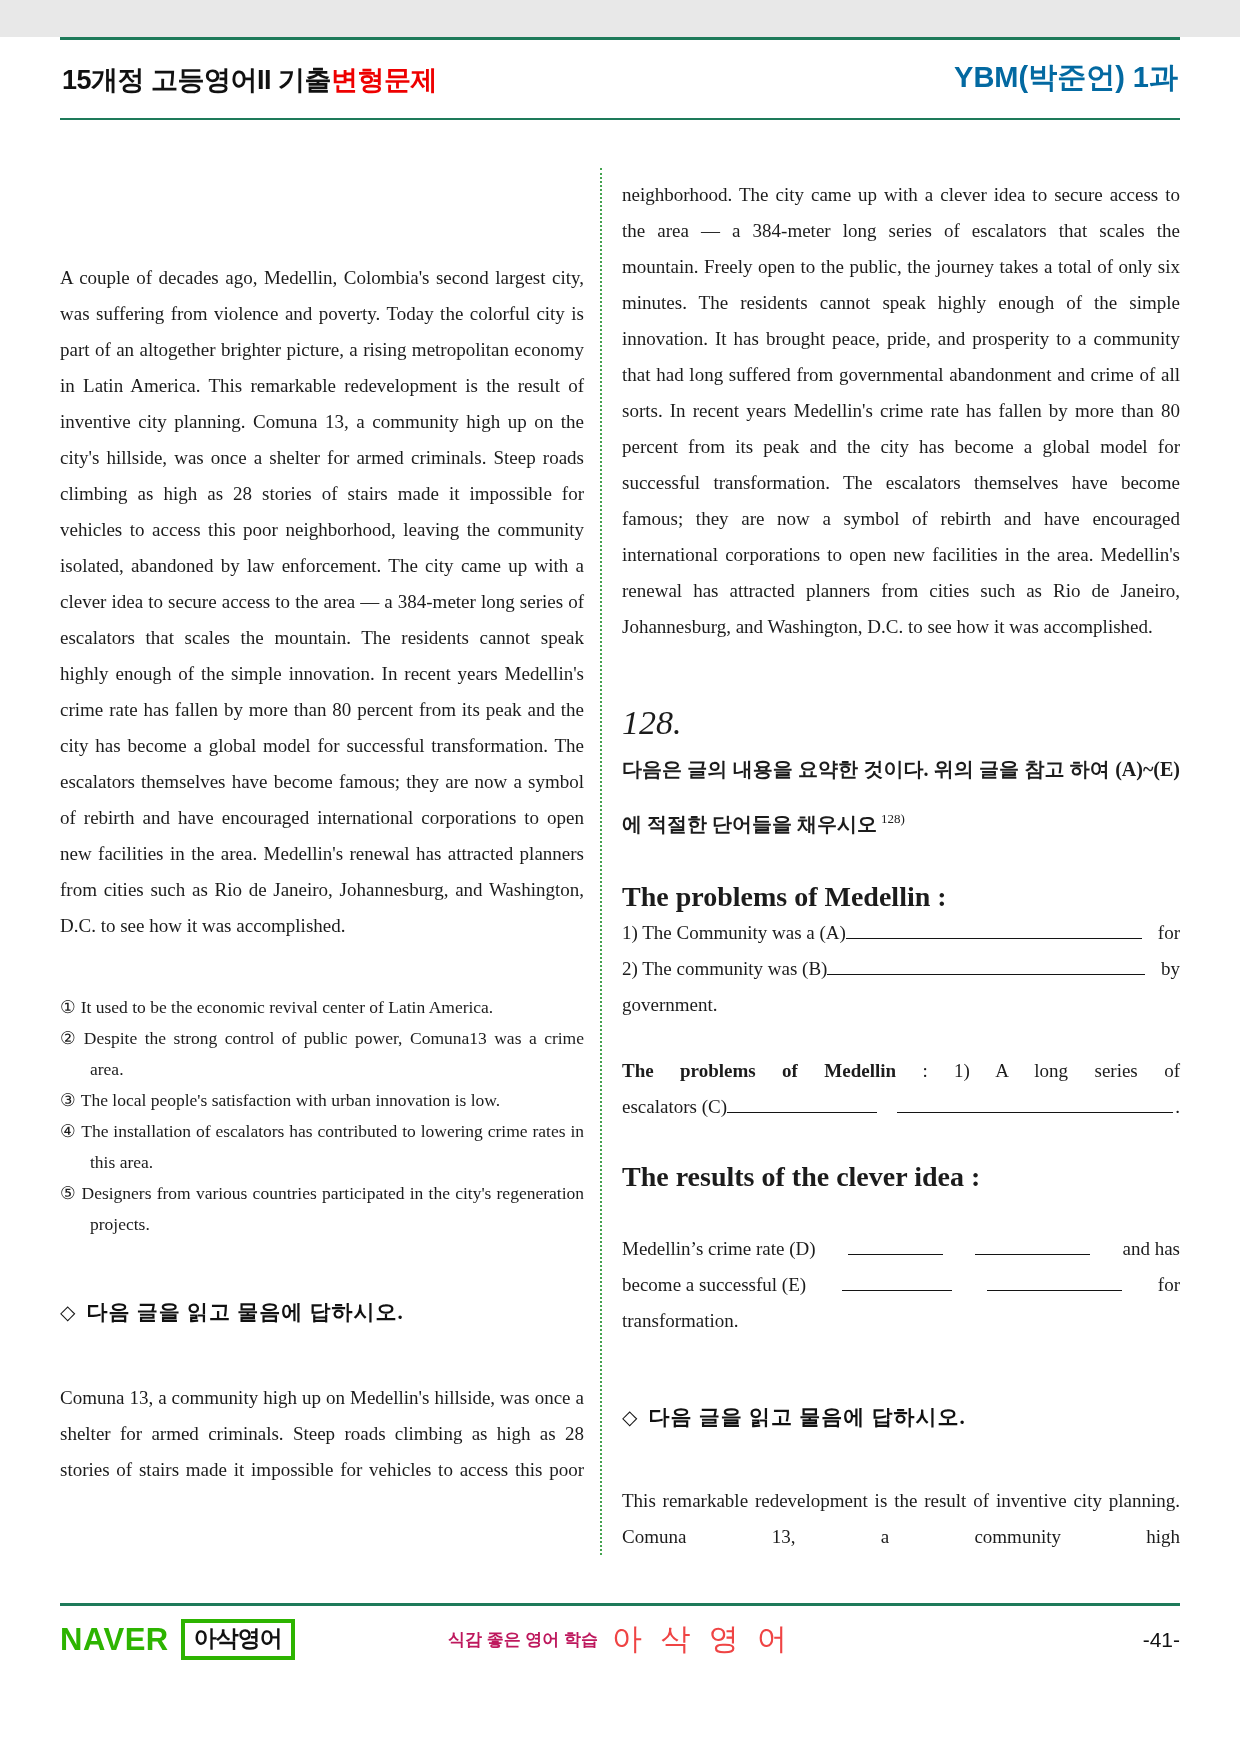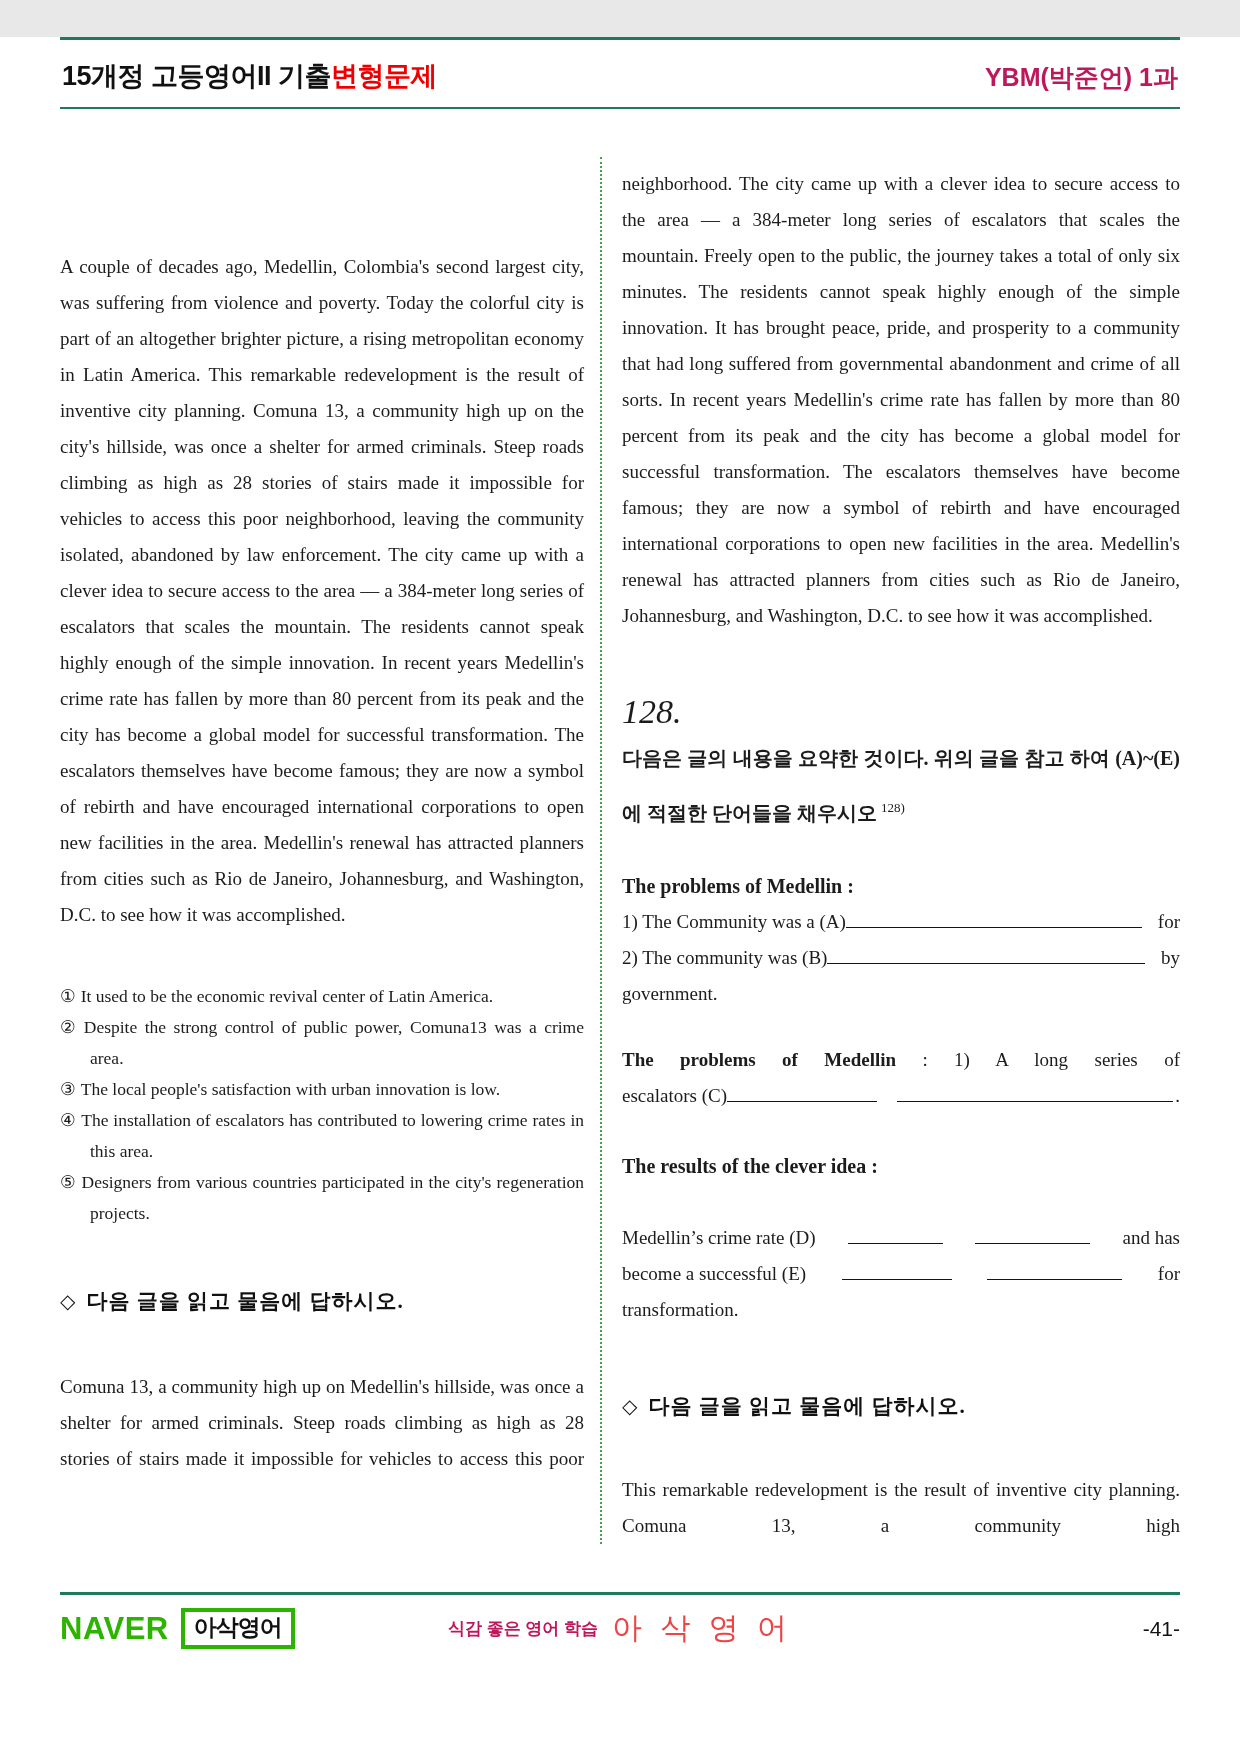--- a/index.html
+++ b/index.html
@@ -16,35 +16,35 @@
   }
   .rule { background: #1e7a5a; }
   .rule-top { height: 3px; margin-top: 37px; }
   .rule-mid { height: 2px; }
   .rule-bottom { height: 3px; }
 
   .header {
     display: flex;
     justify-content: space-between;
     align-items: flex-end;
-    padding: 18px 2px 13px 2px;
+    padding: 18px 2px 20px 2px;
   }
   .header-title {
     font-family: "Liberation Sans", sans-serif;
     font-weight: 800;
     font-size: 27px;
     letter-spacing: -0.5px;
     color: #111;
   }
   .red { color: #ee0000; }
   .header-right {
     font-family: "Liberation Sans", sans-serif;
     font-weight: 800;
-    font-size: 25px;
-    color: #be185d;
+    font-size: 29px;
+    color: #0369a1;
   }
 
   .content {
     display: flex;
     min-height: 1483px;
     align-items: center;
   }
   .col-left {
     flex: 0 0 540px;
     width: 540px;
@@ -101,21 +101,21 @@
   .q-prompt {
     flex: 1;
     font-size: 20px;
     font-weight: 700;
     line-height: 49px;
     text-align: justify;
   }
   .q-prompt sup { font-size: 13px; font-weight: 400; margin-left: 4px; }
 
   .sum-heading {
-    font-size: 20px;
+    font-size: 28px;
     font-weight: 700;
     line-height: 36px;
     font-family: Liberation Serif, serif;
   }
   .sh1 { margin-top: 30px; }
   .sh2 { margin-top: 30px; }
   .sh3 { margin-top: 34px; }
   .sum-line { font-size: 19px; line-height: 36px; }
   .flex-line { display: flex; align-items: baseline; }
   .blank {

